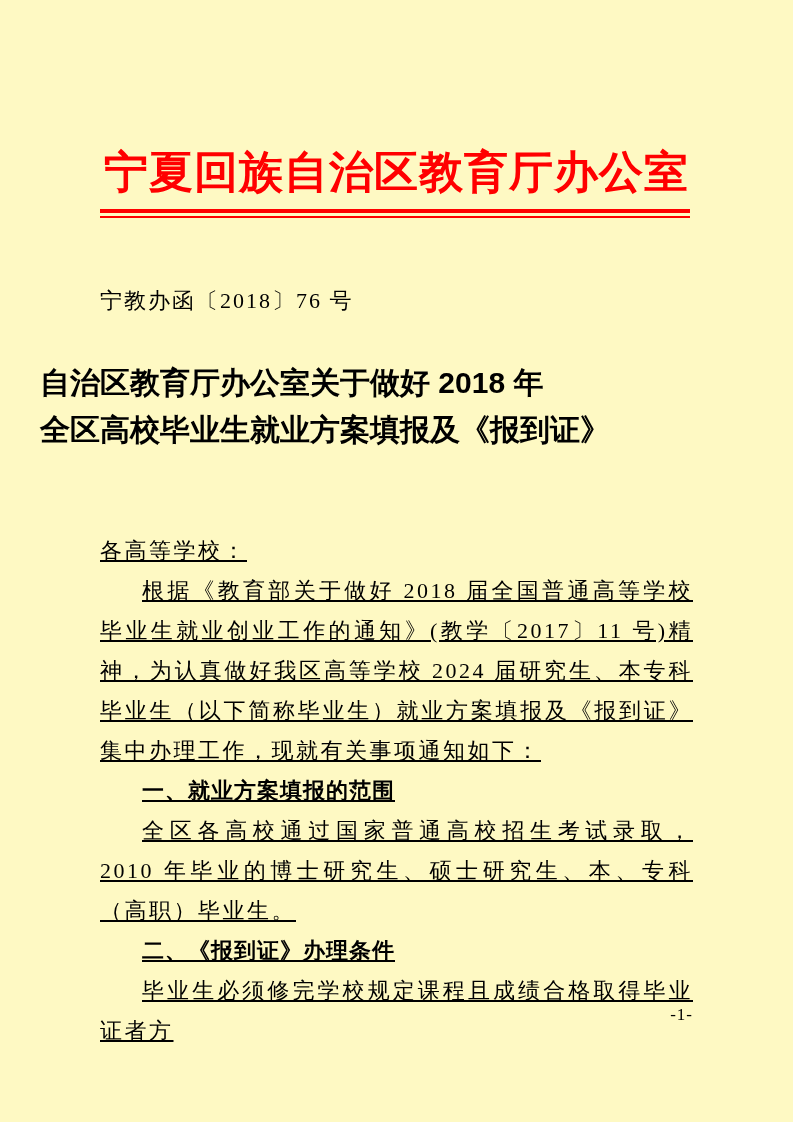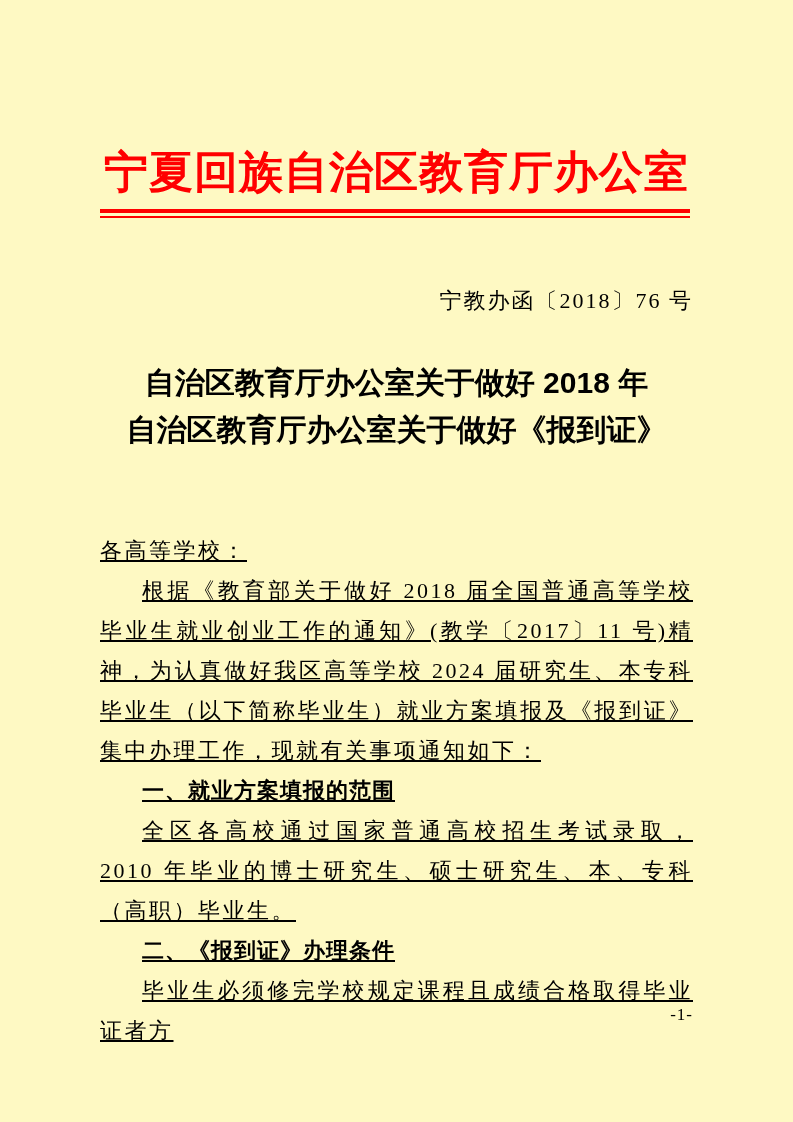--- a/index.html
+++ b/index.html
@@ -41,34 +41,33 @@
   .rule-thick { height: 4px; background: var(--accent, #ff0000); }
   .rule-gap   { height: 3px; background: transparent; }
   .rule-thin  { height: 2px; background: var(--accent, #ff0000); }
 
   
   .doc-number {
     position: absolute;
     top: 286px;
     left: 100px;
     width: 593px;
-    text-align: right;
+    text-align: left;
     font-size: 22px;
     line-height: 30px;
     letter-spacing: 2px;
     white-space: nowrap;
   }
 
   
   .doc-title {
     position: absolute;
     top: 359px;
     left: 40px;
     width: 713px;
-    text-align: center;
     font-family: "Liberation Sans", "DejaVu Sans", sans-serif;
     font-weight: bold;
     font-size: 30px;
     line-height: 47px;
   }
   .doc-title .title-line { display: block; }
 
   
   .doc-body {
     position: absolute;
@@ -113,21 +112,21 @@
   <div class="letterhead-rule">
     <div class="rule-thick"></div>
     <div class="rule-gap"></div>
     <div class="rule-thin"></div>
   </div>
 
   <div class="doc-number">宁教办函〔2018〕76 号</div>
 
   <div class="doc-title">
     <span class="title-line">自治区教育厅办公室关于做好 2018 年</span>
-    <span class="title-line">自治区教育厅办公室关于做好《报到证》</span>
+    <span class="title-line">全区高校毕业生就业方案填报及《报到证》</span>
   </div>
 
   <div class="doc-body">
     <p class="salutation">各高等学校：</p>
     <p class="paragraph">根据《教育部关于做好 2018 届全国普通高等学校毕业生就业创业工作的通知》(教学〔2017〕11 号)精神，为认真做好我区高等学校 2024 届研究生、本专科毕业生（以下简称毕业生）就业方案填报及《报到证》集中办理工作，现就有关事项通知如下：</p>
     <p class="heading">一、就业方案填报的范围</p>
     <p class="paragraph">全区各高校通过国家普通高校招生考试录取， 2010 年毕业的博士研究生、硕士研究生、本、专科（高职）毕业生。</p>
     <p class="heading">二、《报到证》办理条件</p>
     <p class="paragraph">毕业生必须修完学校规定课程且成绩合格取得毕业证者方</p>
   </div>

